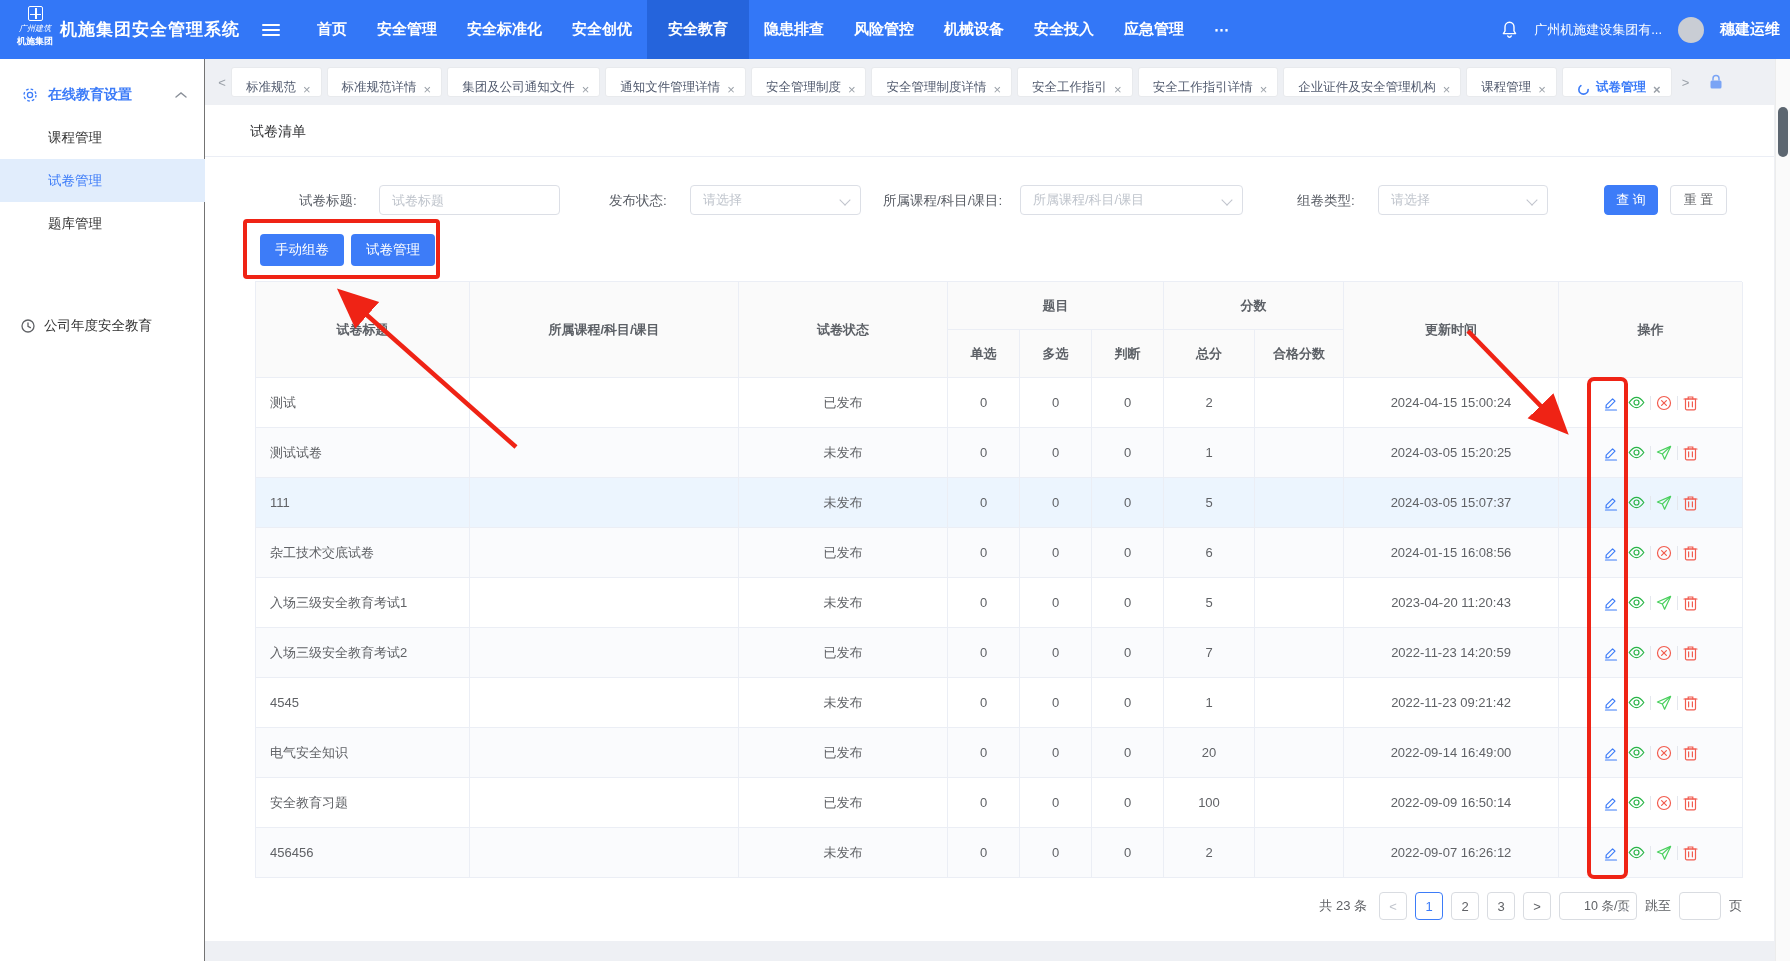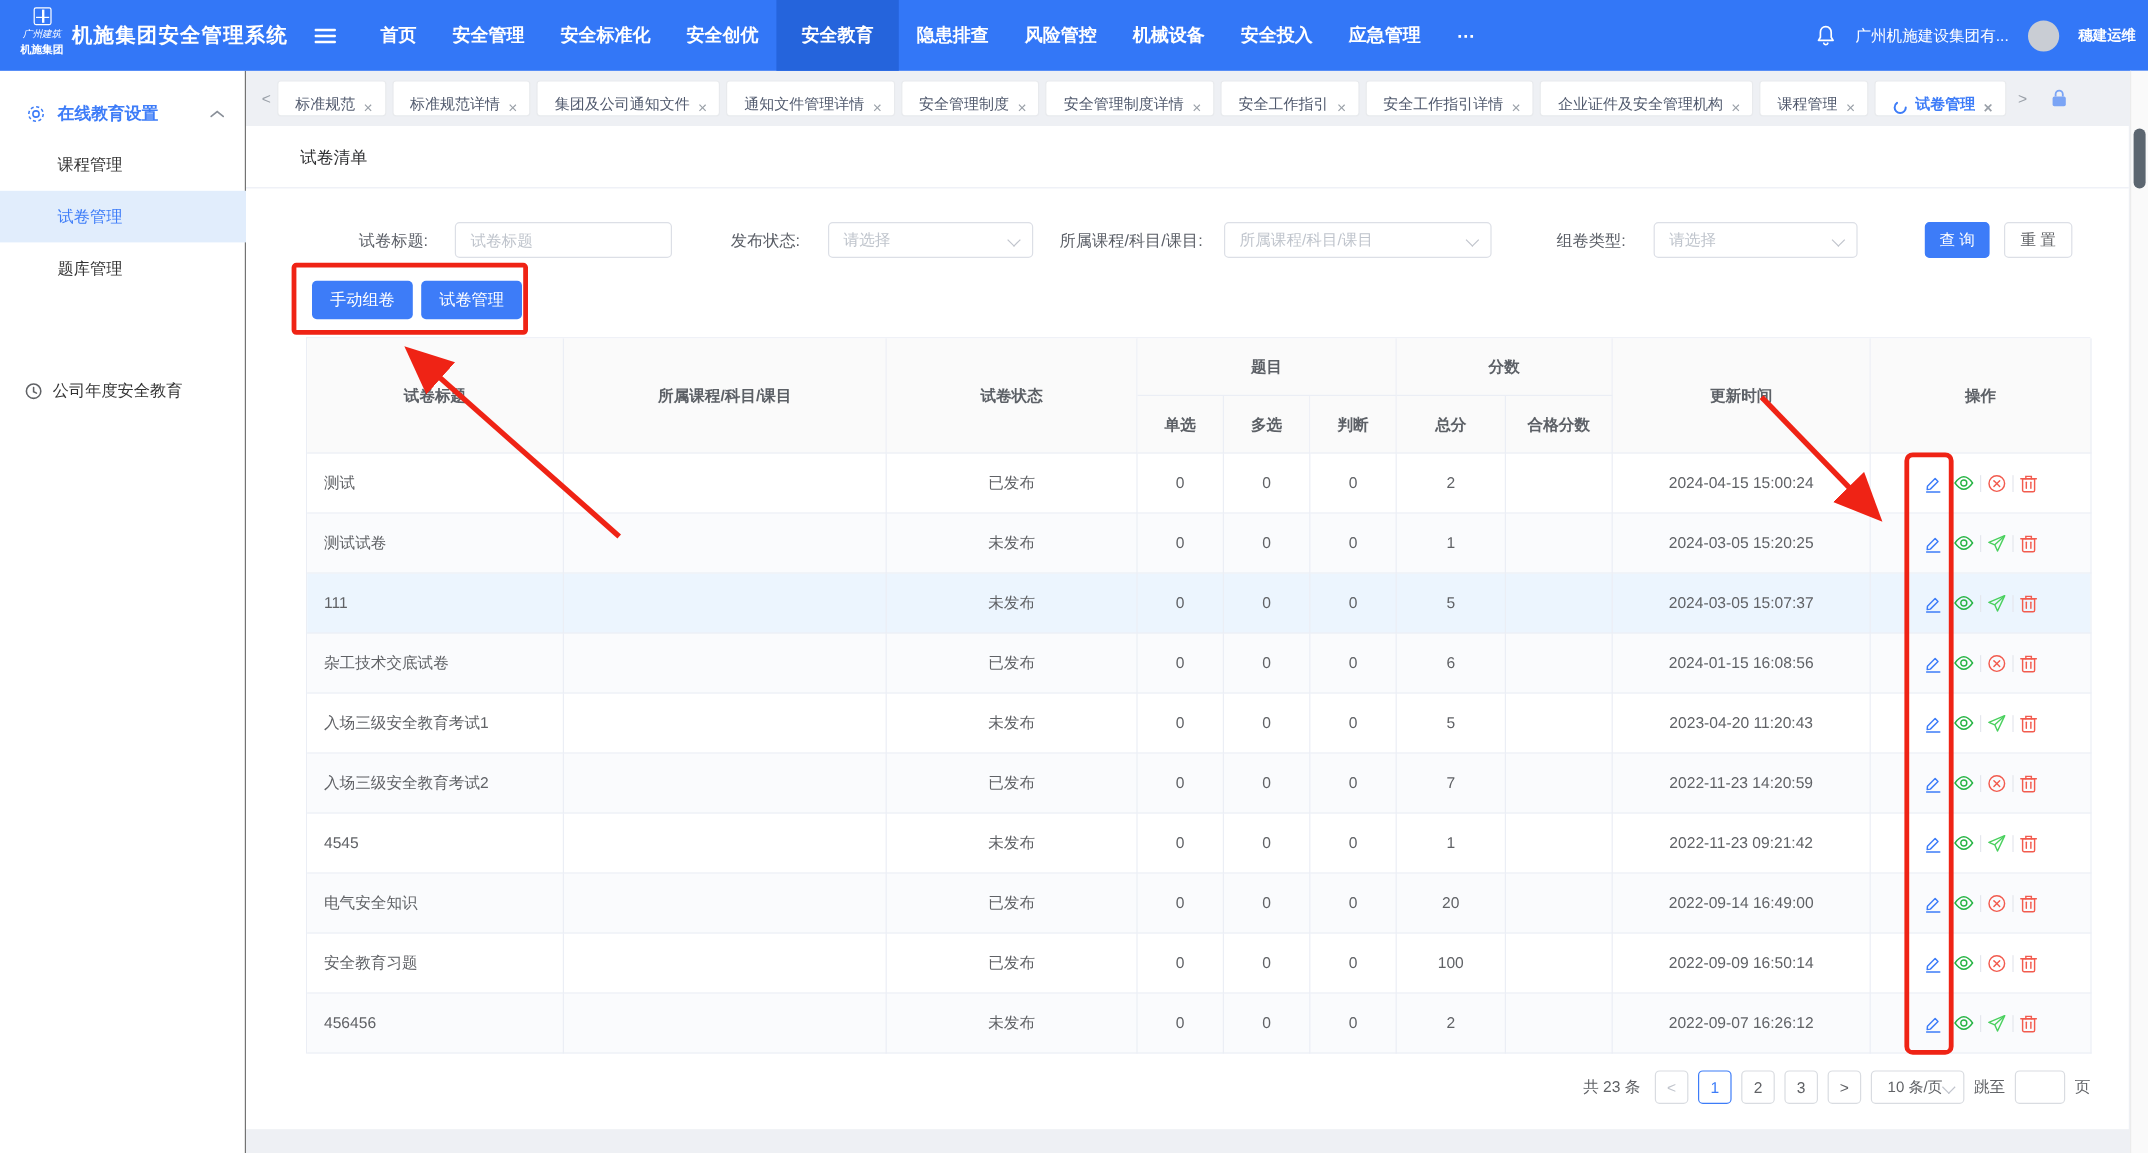--- a/index.html
+++ b/index.html
@@ -20,21 +20,21 @@
   .logo-t2 { font-size:9px; font-weight:700; white-space:nowrap; margin-top:1px; }
   .app-title { position:absolute; left:60px; top:0; height:59px; display:flex; align-items:center;
                color:#fff; font-size:17px; font-weight:700; letter-spacing:1px; }
   .hamburger { position:absolute; left:262px; top:0; height:59px; display:flex; align-items:center; cursor:pointer; }
   .nav-items { position:absolute; left:302px; top:0; height:59px; display:flex; align-items:stretch; }
   .nav-item { display:flex; align-items:center; padding:0 15px; color:#fff; font-size:15px; font-weight:600; cursor:pointer; white-space:nowrap; }
   .nav-item.active { background:#2564dc; padding:0 21px; }
   .nav-right { position:absolute; right:10px; top:0; height:59px; display:flex; align-items:center; gap:16px; color:#fff; }
   .company-name { font-size:13px; white-space:nowrap; }
   .avatar { width:26px; height:26px; border-radius:50%; background:#c9cdd4; }
-  .username { font-size:12px; font-weight:700; white-space:nowrap; }
+  .username { font-size:15px; font-weight:700; white-space:nowrap; }
   
   .sidebar { position:absolute; left:0; top:59px; width:205px; height:902px; background:#fff; border-right:1px solid #737373; z-index:20; }
   .side-group { position:absolute; left:0; top:16px; width:205px; height:40px; display:flex; align-items:center; cursor:pointer; }
   .side-group .glabel { color:#3d7cf8; font-size:14px; font-weight:600; margin-left:10px; }
   .side-group .gicon { margin-left:22px; display:flex; }
   .side-group .chev { position:absolute; right:18px; display:flex; }
   .side-item { position:absolute; left:0; width:205px; height:43px; display:flex; align-items:center; padding-left:48px;
                font-size:13.5px; color:#333; cursor:pointer; }
   .side-item.active { background:#e1edfc; color:#3d7cf8; }
   .side-bottom { position:absolute; left:0; top:245px; width:205px; height:43px; display:flex; align-items:center; cursor:pointer;font-family:Liberation Serif, serif; }
@@ -93,21 +93,21 @@
   .ic-edit { color:#3d7cf8; } .ic-view { color:#28b446; } .ic-unpub { color:#f25b4e; }
   .ic-pub { color:#4ad05e; } .ic-del { color:#f25b4e; }
   
   .pager { position:absolute; right:32px; top:786px; height:30px; display:flex; align-items:center; gap:8px; }
   .pg-total { font-size:13px; color:#606266; margin-right:4px; white-space:nowrap; }
   .pg-btn { width:28px; height:28px; border:1px solid #d9dce1; border-radius:4px; background:#fff; display:flex;
             align-items:center; justify-content:center; font-size:13px; color:#606266; cursor:pointer; }
   .pg-btn.disabled { color:#c0c4cc; }
   .pg-btn.current { border-color:#3d7cf8; color:#3d7cf8; }
   .pg-size { position:relative; width:78px; height:28px; border:1px solid #d9dce1; border-radius:4px; background:#fff;
-             display:flex; align-items:center; padding-left:13px; font-size:12.5px; color:#606266; cursor:pointer; }
+             display:flex; align-items:center; padding-left:24px; font-size:12.5px; color:#606266; cursor:pointer; }
   .pg-size .caret { top:9px; right:8px; }
   .pg-jump { font-size:13px; color:#606266; white-space:nowrap; }
   .pg-input { width:42px; height:28px; border:1px solid #d9dce1; border-radius:4px; outline:none; padding:0 6px;
               font-size:13px; color:#606266; font-family:"Liberation Sans",sans-serif; }
   
   .anno-rect { position:absolute; border:4px solid #ef2315; z-index:40; pointer-events:none; }
   #anno-rect-toolbar { left:243px; top:219px; width:197px; height:60px; border-radius:4px; }
   #anno-rect-editcol { left:1587px; top:377px; width:41px; height:502px; border-radius:7px; }
   .anno-svg { position:absolute; left:0; top:0; width:1790px; height:961px; z-index:41; pointer-events:none; }
   .scroll-track { position:absolute; right:0; top:59px; width:15px; height:902px; background:#fafafa; border-left:1px solid #ececec; z-index:35; }

